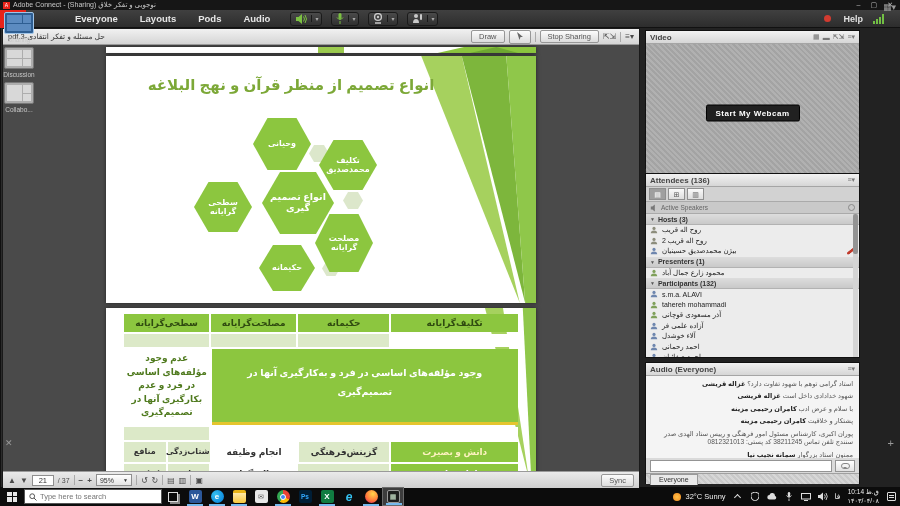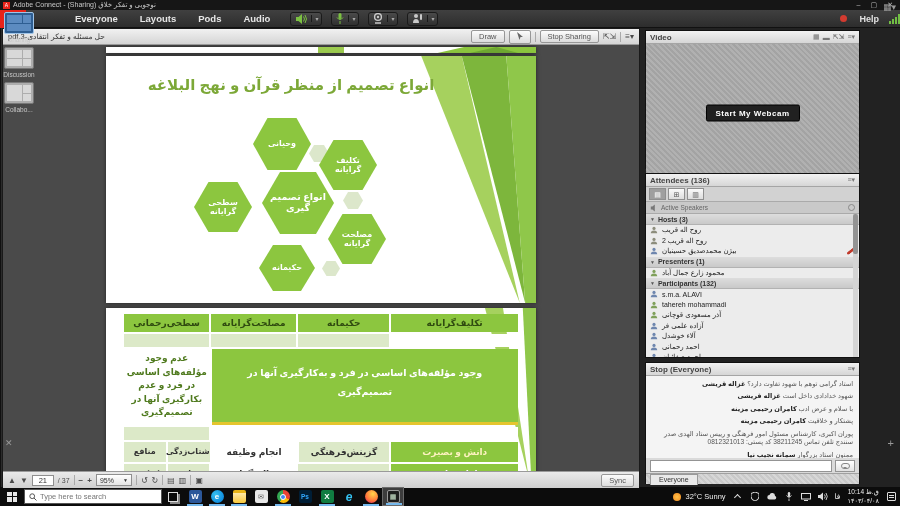--- a/index.html
+++ b/index.html
@@ -8,21 +8,21 @@
   
   #titlebar{left:0;top:0;width:900px;height:10px;background:#161616;color:#c8c8c8;font-size:7px;display:flex;align-items:center;padding:0 3px}
   #titlebar .appico{width:7px;height:7px;background:#E8231A;color:#fff;font-size:5px;line-height:7px;text-align:center;margin-right:3px;flex:0 0 auto}
   #titlebar .wc{margin-left:auto;display:flex;gap:10px;color:#bbb;font-size:7px;padding-right:4px}
   #menubar{left:0;top:10px;width:900px;height:18px;background:linear-gradient(#404040,#2d2d2d);border-bottom:1px solid #111;display:flex;align-items:center}
   #menubar .logo{width:26px;height:18px;background:#E8231A;color:#fff;font-weight:bold;font-size:10px;display:flex;align-items:center;justify-content:center}
   .menuitem{color:#e6e6e6;font-size:9.5px;font-weight:bold;padding:0 11px;line-height:18px}
   .avbtn{height:14px;background:linear-gradient(#4a4a4a,#303030);border:1px solid #1a1a1a;border-radius:3px;display:flex;align-items:center;margin-left:9px;overflow:hidden}
   .avbtn .seg{padding:0 4px;height:100%;display:flex;align-items:center}
   .avbtn .dd{border-left:1px solid #1a1a1a;color:#aaa;font-size:6px;padding:0 3px}
-  #mb-right{margin-left:auto;display:flex;align-items:center;padding-right:0}
+  #mb-right{margin-left:auto;display:flex;align-items:center;padding-right:16px}
   .recdot{width:7px;height:7px;border-radius:50%;background:#D23B30;margin-right:12px}
   .helplbl{color:#e0e0e0;font-size:9px;font-weight:bold;margin-right:10px}
   .sig{display:flex;align-items:flex-end;gap:1px;height:10px}
   .sig i{display:block;width:2px;background:#72BE44}
   
   #sharepod{left:2px;top:28px;width:638px;height:459px;background:#4a4a4a;border:1px solid #1a1a1a}
   #sh-tab{left:0;top:0;width:100%;height:16px;background:linear-gradient(#F1F1F1,#D5D5D5);border-bottom:1px solid #9a9a9a;display:flex;align-items:center;padding:0 5px;font-size:7.5px;color:#333}
   #sh-title{direction:rtl;unicode-bidi:plaintext}
   #sh-tab .right{margin-left:auto;display:flex;align-items:center;gap:4px}
   .btn3d{background:linear-gradient(#fcfcfc,#dcdcdc);border:1px solid #979797;border-radius:2px;font-size:7.5px;color:#555;padding:1px 7px;line-height:9px}
@@ -215,36 +215,36 @@
 
     <div class="page" id="slide1">
       <div class="sailA" style="right:0;top:0;width:135px;height:247px"></div>
       <div class="sailB" style="right:0;top:0;width:135px;height:247px"></div>
       <div class="sailC" style="right:0;top:0;width:135px;height:247px"></div>
       <div id="s1-title">انواع تصمیم از منظر قرآن و نهج البلاغه</div>
       <div class="hexs" style="left:203px;top:89px;width:20px;height:17px"></div>
       <div class="hexs" style="left:237px;top:136px;width:20px;height:17px"></div>
       <div class="hexs" style="left:216px;top:205px;width:18px;height:15px"></div>
       <div class="hex" style="left:147px;top:62px;width:58px;height:52px">وحیانی</div>
-      <div class="hex" style="left:213px;top:84px;width:58px;height:50px">تکلیف گرایانه</div>
+      <div class="hex" style="left:213px;top:84px;width:58px;height:50px">تکلیف محمدصدیق</div>
       <div class="hex" style="left:88px;top:126px;width:58px;height:50px">سطحی گرایانه</div>
       <div class="hex" style="left:156px;top:116px;width:72px;height:62px;font-size:9.5px">انواع تصمیم گیری</div>
-      <div class="hex" style="left:222px;top:158px;width:58px;height:50px">مصلحت گرایانه</div>
+      <div class="hex" style="left:209px;top:158px;width:58px;height:58px">مصلحت گرایانه</div>
       <div class="hex" style="left:153px;top:189px;width:56px;height:46px">حکیمانه</div>
     </div>
 
     <div class="page" id="slide2">
       <div class="sailA" style="right:0;top:0;width:60px;height:170px"></div>
       <div class="sailC" style="right:0;top:0;width:60px;height:170px"></div>
       <div id="tbl">
         <div class="trow">
           <div class="cell hd c1">تکلیف‌گرایانه</div>
           <div class="cell hd c2">حکیمانه</div>
           <div class="cell hd c3">مصلحت‌گرایانه</div>
-          <div class="cell hd c4">سطحی‌رحمانی</div>
+          <div class="cell hd c4">سطحی‌گرایانه</div>
         </div>
         <div class="trow">
           <div class="cell wh c1 arrcell"><span class="arr"></span></div>
           <div class="cell pg c2 arrcell"><span class="arr"></span></div>
           <div class="cell pg c3 arrcell"><span class="arr"></span></div>
           <div class="cell pg c4 arrcell"><span class="arr"></span></div>
         </div>
         <div class="trow">
           <div class="cell grn" style="width:308px;height:76px;font-size:9.5px;padding:14px 16px 0;line-height:2;border-bottom:3px solid #E5C52E">وجود مؤلفه‌های اساسی در فرد و به‌کارگیری آنها در تصمیم‌گیری</div>
           <div class="cell wh c4" style="height:76px;font-size:9px;color:#4F7A1E;line-height:1.5;padding-top:3px">عدم وجود مؤلفه‌های اساسی در فرد و عدم بکارگیری آنها در تصمیم‌گیری</div>
@@ -421,21 +421,21 @@
       <span class="nm">احمد صفائیان</span>
     </div>
   </div>
   <div id="att-scroll">
       <div id="att-thumb"></div>
     </div>
 </div>
 
 <div id="chatpod" class="pod">
   <div class="ph">
-    <span>Stop  (Everyone)</span>
+    <span>Audio  (Everyone)</span>
     <span class="grow"></span>
     <span class="mi">≡▾</span>
   </div>
   <div id="chat-body">
     <div class="msg"><span>استاد گرامی توهم با شهود تفاوت دارد؟</span> <b>غزاله قریشی</b></div>
     <div class="msg"><span>شهود خدادادی داخل است</span> <b>غزاله قریشی</b></div>
     <div class="msg"><span>با سلام و عرض ادب</span> <b>کامران رحیمی مزینه</b></div>
     <div class="msg"><span>پشتکار و خلاقیت</span> <b>کامران رحیمی مزینه</b></div>
     <div class="msg"><span>پوران اکبری، کارشناس مسئول امور فرهنگی و رییس ستاد الهدی صدر سنندج تلفن تماس 38211245 کد پستی: 0812321013</span> <b></b></div>
     <div class="msg"><span>ممنون استاد بزرگوار</span> <b>سمانه نجیب نیا</b></div>

